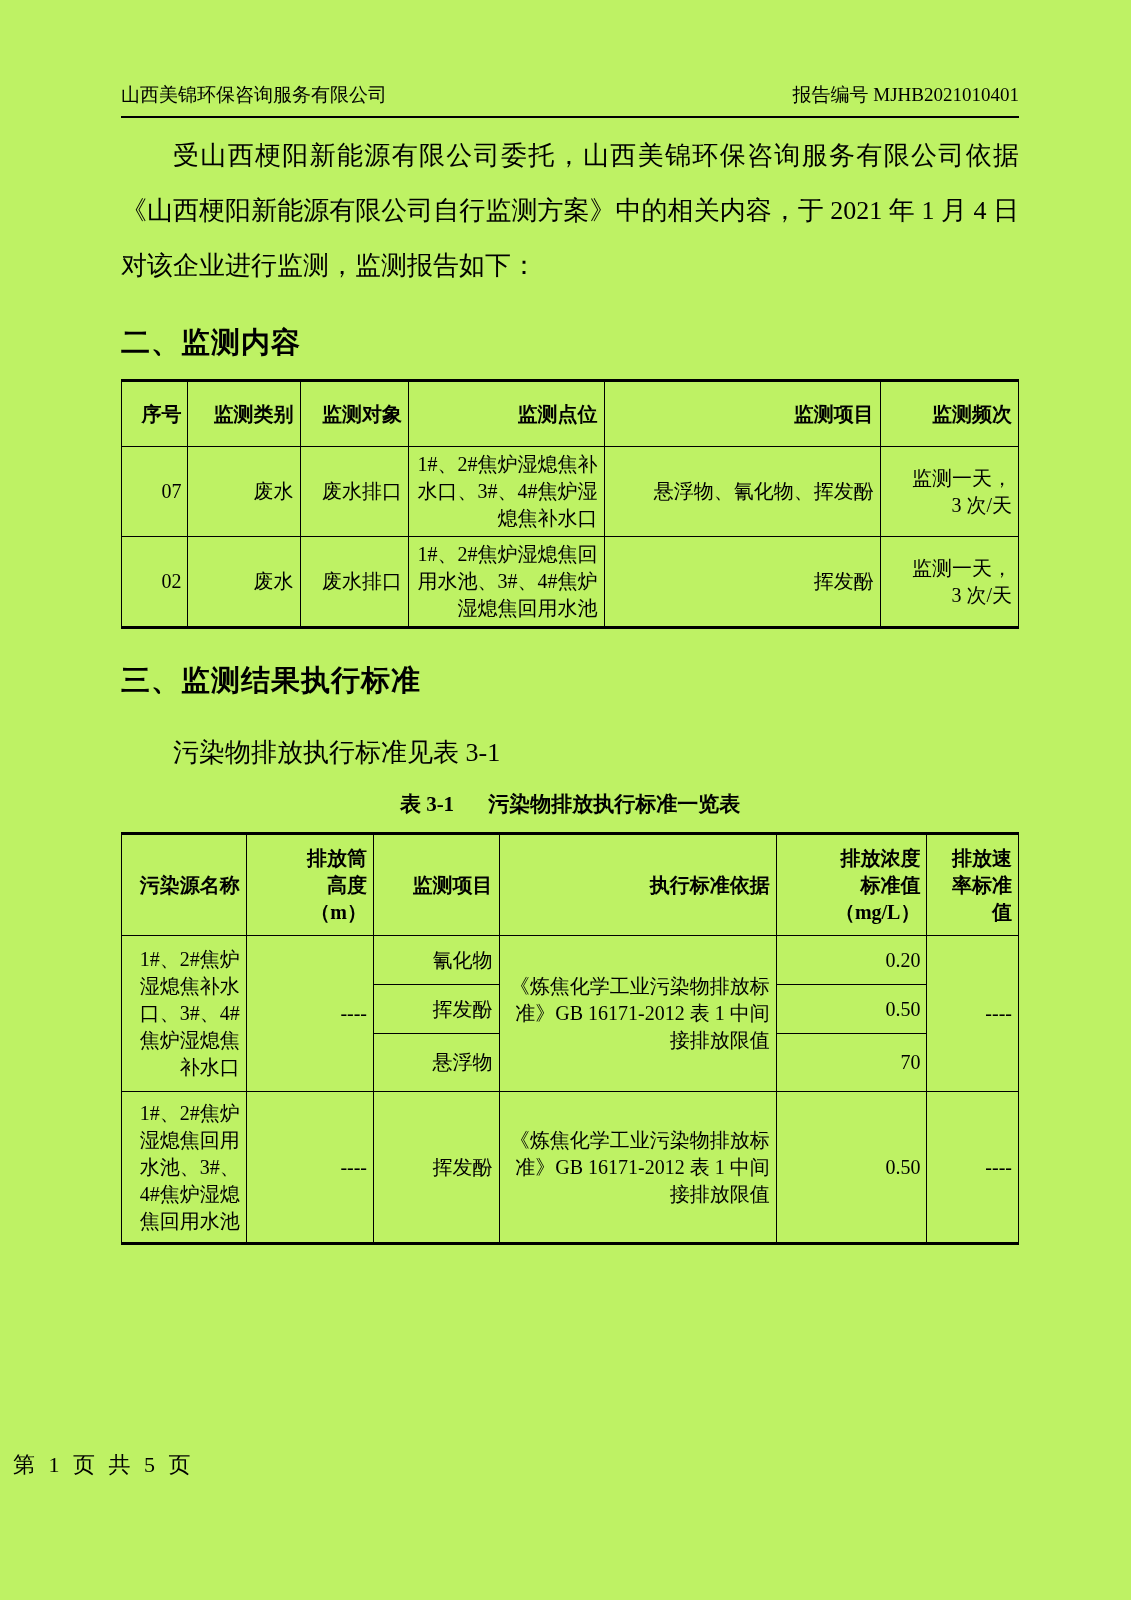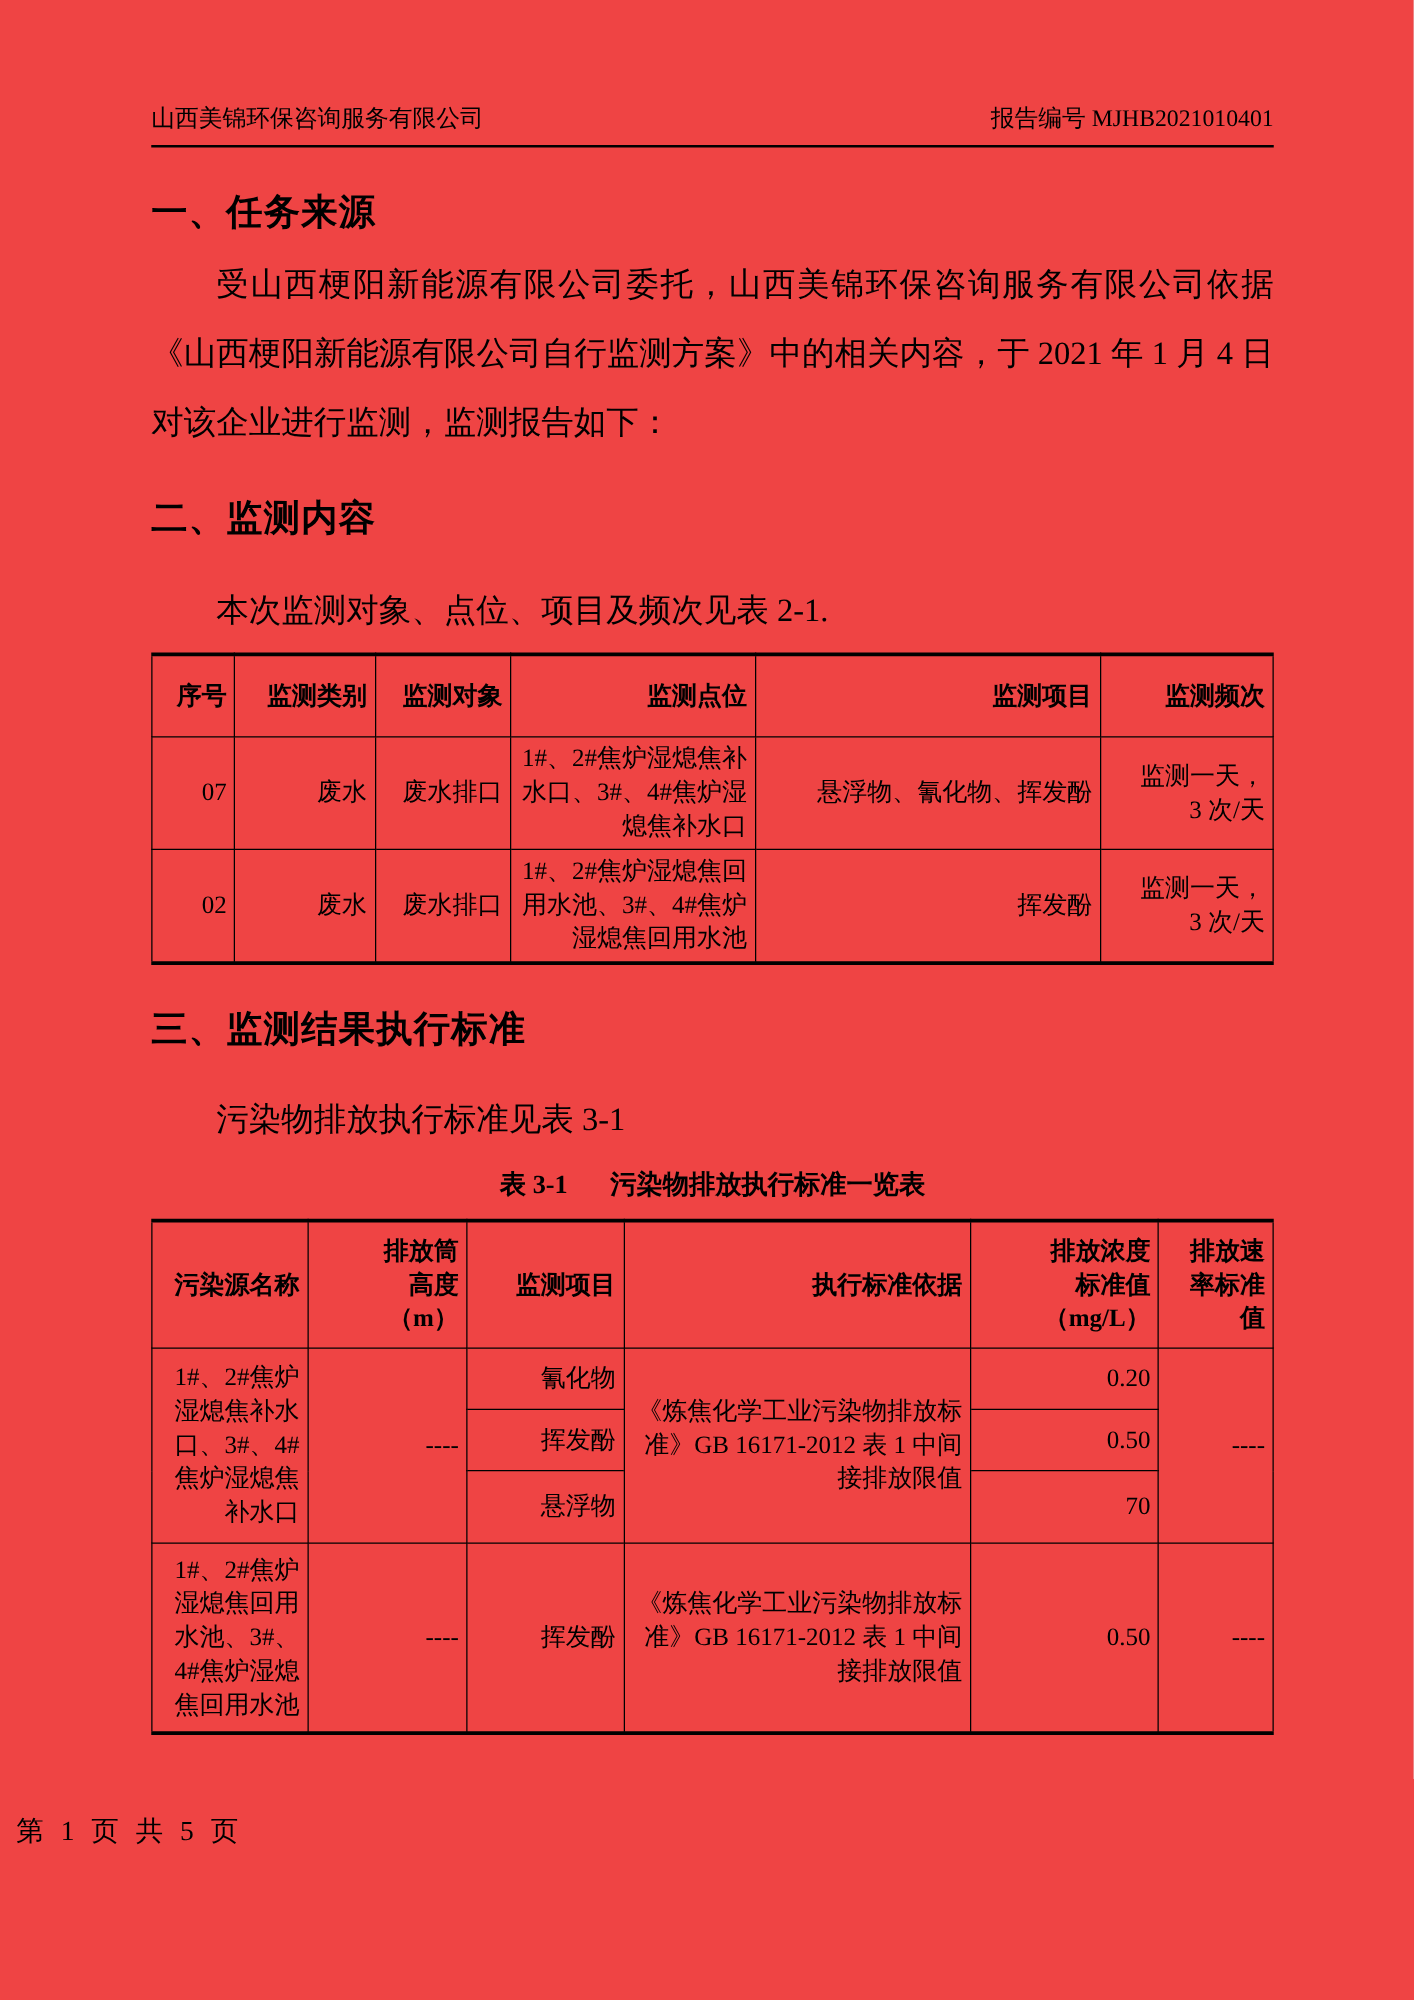--- a/index.html
+++ b/index.html
@@ -6,21 +6,21 @@
   html, body { background: #e8e8e8; }
   body {
     font-family: "Liberation Serif", "DejaVu Serif", serif;
     color: #000;
   }
   .page {
     position: relative;
     width: 1131px;
     height: 1600px;
     margin: 0 auto;
-    background: #ef4444;
+    background: #bef264;
     padding: 82px 112px 0 121px;
     overflow: hidden;
   }
   .doc-header {
     display: flex;
     justify-content: space-between;
     align-items: flex-end;
     font-size: 19px;
     padding-bottom: 8px;
     border-bottom: 2px solid #000;
@@ -92,27 +92,25 @@
 </head>
 <body>
 
 <div class="page">
 
   <div class="doc-header">
     <span>山西美锦环保咨询服务有限公司</span>
     <span>报告编号 MJHB2021010401</span>
   </div>
 
-  <div class="sec-title sec1">一、任务来源</div>
 
   <div class="para">受山西梗阳新能源有限公司委托，山西美锦环保咨询服务有限公司依据《山西梗阳新能源有限公司自行监测方案》中的相关内容，于 2021 年 1 月 4 日对该企业进行监测，监测报告如下：</div>
 
   <div class="sec-title sec2">二、监测内容</div>
 
-  <div class="intro intro2">本次监测对象、点位、项目及频次见表 2-1.</div>
 
 
   <table class="doc-table t21">
     <colgroup>
       <col style="width:7.4%">
         <col style="width:12.5%">
         <col style="width:12.1%">
       <col style="width:21.8%">
         <col style="width:30.8%">
         <col style="width:15.4%">

